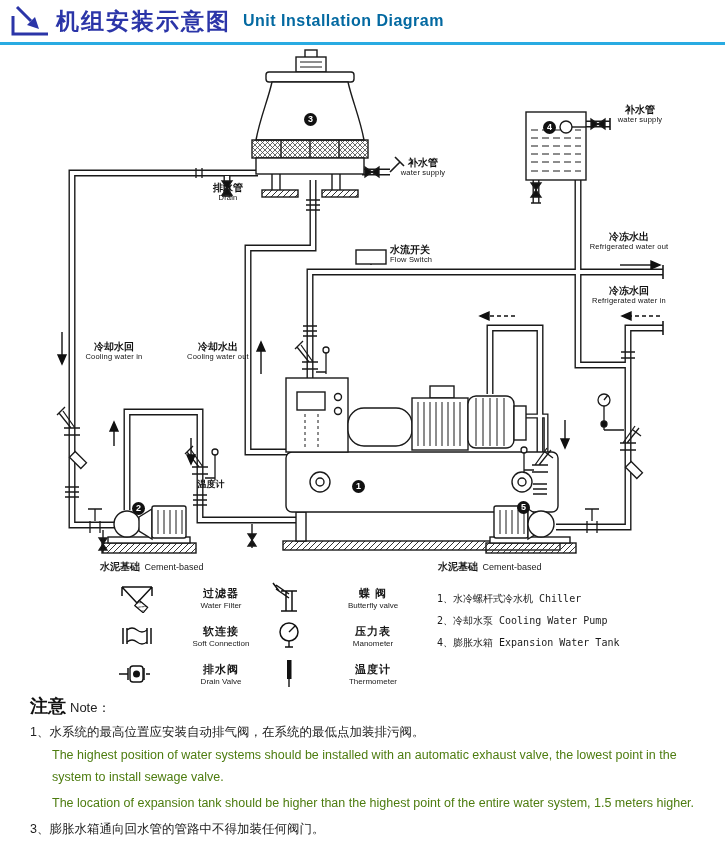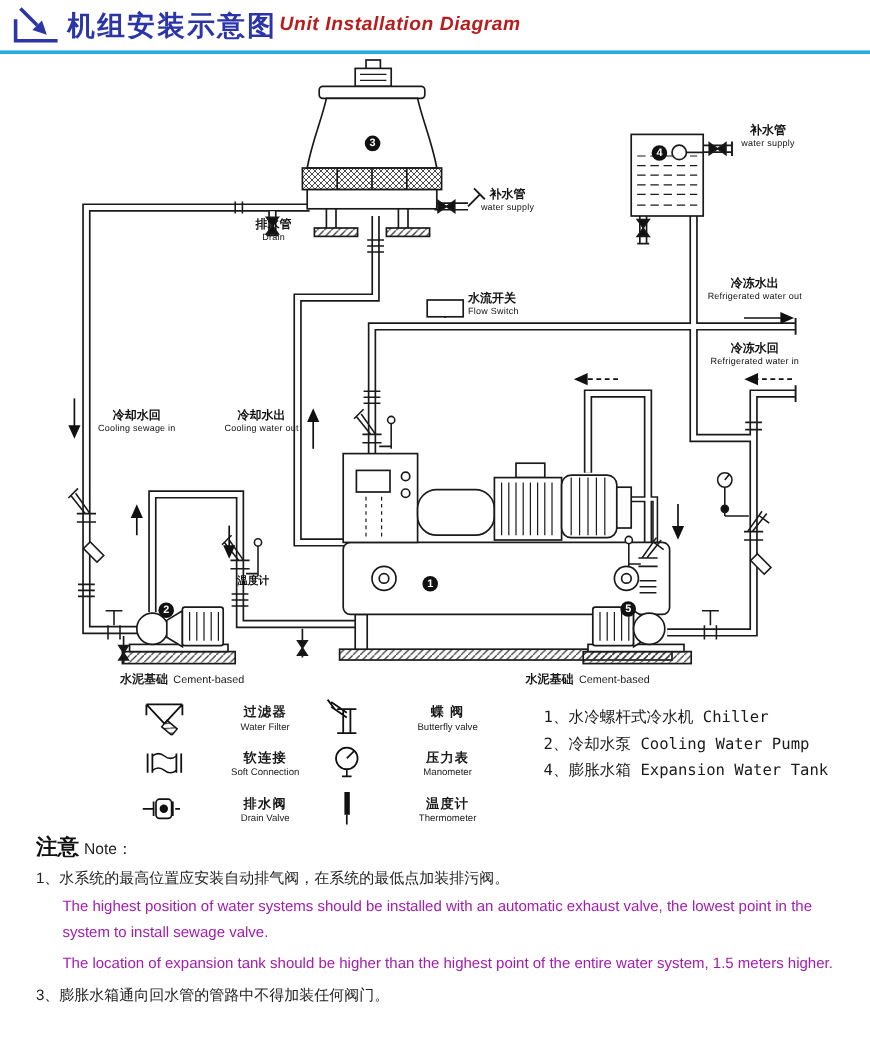--- a/index.html
+++ b/index.html
@@ -2,48 +2,48 @@
 <html><head>
 <meta charset="utf-8">
 <style>
   html,body{margin:0;padding:0;background:#fff;}
   #page{position:relative;width:725px;height:864px;background:#fff;overflow:hidden;
         font-family:"Liberation Sans","DejaVu Sans",sans-serif;color:#1a1a1a;}
   
   #hdr{position:absolute;left:0;top:0;width:725px;height:42px;display:flex;align-items:center;}
   #hdr .icn{margin:2px 6px 0 10px;}
   #title-cn{font-size:23px;font-weight:700;color:#2b35a8;letter-spacing:2px;}
-  #title-en{font-size:16px;font-weight:700;color:#b91c1c;margin-left:2px;letter-spacing:.5px;font-style:italic;}
+  #title-en{font-size:16px;font-weight:700;color:#0369a1;margin-left:12px;letter-spacing:.5px;}
   #hdr-line{position:absolute;left:0;top:42px;width:725px;height:3px;background:#29abe2;}
   
   svg.diag{position:absolute;left:0;top:0;}
   .lbl{position:absolute;text-align:center;line-height:1.15;}
   .lbl .cn{font-size:10px;font-weight:700;color:#111;display:block;}
   .lbl .en{font-size:7.5px;color:#111;display:block;letter-spacing:.2px;}
   .lbl.left{text-align:left;}
   .marker{position:absolute;width:13px;height:13px;border-radius:50%;background:#111;color:#fff;
           font-size:9px;font-weight:700;text-align:center;line-height:13px;}
   
   #legend{position:absolute;left:118px;top:579px;width:306px;height:114px;
           display:grid;grid-template-columns:152px 152px;grid-template-rows:38px 38px 38px;
           grid-auto-flow:column;}
   .leg-item{display:flex;align-items:center;gap:26px;}
   .leg-item .txt{text-align:center;min-width:78px;}
   .leg-item .cn{font-size:11px;font-weight:700;display:block;letter-spacing:1px;}
   .leg-item .en{font-size:8px;display:block;}
   
   #components{position:absolute;left:437px;top:588px;width:285px;
               font-family:"DejaVu Sans Mono","Liberation Mono",monospace;}
-  #components .row{font-size:13px;line-height:22px;white-space:nowrap;margin-left:16px;}
+  #components .row{font-size:10px;line-height:22px;white-space:nowrap;}
   
   #notes{position:absolute;left:30px;top:694px;width:678px;}
   #notes .ttl-cn{font-size:18px;font-weight:700;color:#111;}
   #notes .ttl-en{font-size:13px;color:#222;margin-left:4px;}
   #notes .n-cn{font-size:12.5px;color:#222;margin-top:6px;}
-  #notes .n-en{font-size:12.5px;color:#a21caf;margin:4px 0 2px 22px;line-height:1.75;}
+  #notes .n-en{font-size:12.5px;color:#4d7c0f;margin:4px 0 2px 22px;line-height:1.75;}
 </style>
 </head>
 <body>
 
 <div id="page">
 
   <div id="hdr">
     <svg class="icn" width="40" height="36" viewBox="0 0 40 36">
       <polyline points="3,12 3,30 38,30" fill="none" stroke="#2b35a8" stroke-width="3"></polyline>
       <line x1="7" y1="3" x2="21" y2="17" stroke="#2b35a8" stroke-width="3"></line>
@@ -223,21 +223,21 @@
   <div class="lbl" style="left:584px;top:231px;width:90px;">
     <span class="cn">冷冻水出</span>
     <span class="en">Refrigerated water out</span>
   </div>
   <div class="lbl" style="left:584px;top:285px;width:90px;">
     <span class="cn">冷冻水回</span>
     <span class="en">Refrigerated water in</span>
   </div>
   <div class="lbl" style="left:78px;top:341px;width:72px;">
     <span class="cn">冷却水回</span>
-    <span class="en">Cooling sewage in</span>
+    <span class="en">Cooling water in</span>
   </div>
   <div class="lbl" style="left:178px;top:341px;width:80px;">
     <span class="cn">冷却水出</span>
     <span class="en">Cooling water out</span>
   </div>
   <div class="lbl" style="left:190px;top:479px;width:42px;">
     <span class="cn" style="font-size:9px;">温度计</span>
   </div>
   <div class="lbl left" style="left:100px;top:556px;width:150px;">
     <span style="font-size:10px;font-weight:700;">水泥基础</span>

